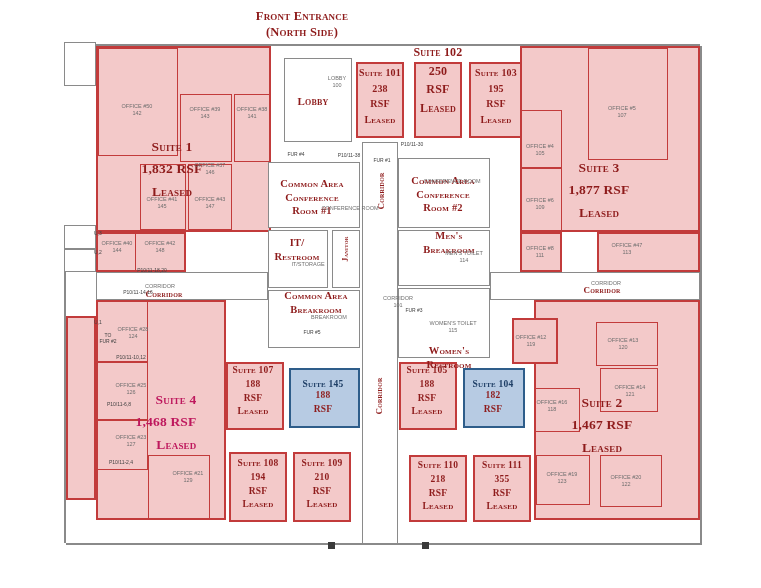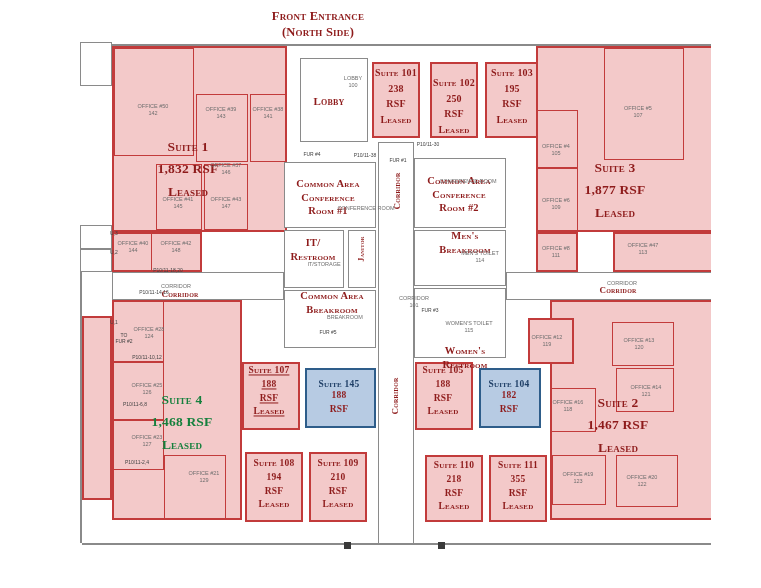--- a/index.html
+++ b/index.html
@@ -1,18 +1,18 @@
 <!DOCTYPE html>
 <html><head>
 <meta charset="utf-8">
 <style>
   html,body{margin:0;padding:0;background:#ffffff;}
   #plan{
-    position:relative;width:695px;height:588px;background:#ffffff;
-    overflow:hidden;font-family:"Liberation Sans",sans-serif;margin-left:16px;
+    position:relative;width:761px;height:588px;background:#ffffff;
+    overflow:hidden;font-family:"Liberation Sans",sans-serif;
   }
   .zone{position:absolute;box-sizing:border-box;}
   .lbl{
     position:absolute;transform:translate(-50%,-50%);
     text-align:center;white-space:pre;line-height:1.25;pointer-events:none;
   }
   .lbl.big{
     font-family:"Liberation Serif",serif;font-weight:700;
     font-variant:small-caps;letter-spacing:.2px;line-height:1.3;
   }
@@ -83,31 +83,31 @@
     <div class="zone" style="left: 422px; top: 542px; width: 7px; height: 7px; background: rgb(58, 58, 58);"></div>
     <div class="lbl big" style="left: 302px; top: 24px; font-size: 12.5px; color: rgb(142, 27, 27);">Front Entrance
 (North Side)</div>
     <div class="lbl big" style="left: 313px; top: 101px; font-size: 11px; color: rgb(142, 27, 27);">Lobby</div>
     <div class="lbl big" style="left: 172px; top: 169px; font-size: 13.5px; line-height: 1.65; color: rgb(142, 27, 27);">Suite 1
 1,832 RSF
 Leased</div>
     <div class="lbl big" style="left: 599px; top: 190px; font-size: 13.5px; line-height: 1.65; color: rgb(142, 27, 27);">Suite 3
 1,877 RSF
 Leased</div>
-    <div class="lbl big" style="left: 166px; top: 422px; font-size: 13.5px; line-height: 1.65; color: #15803d;">Suite 4
+    <div class="lbl big" style="left: 166px; top: 422px; font-size: 13.5px; line-height: 1.65; color: #be185d; text-align: right;">Suite 4
 1,468 RSF
 Leased</div>
     <div class="lbl big" style="left: 602px; top: 425px; font-size: 13.5px; line-height: 1.65; color: rgb(142, 27, 27);">Suite 2
 1,467 RSF
 Leased</div>
     <div class="lbl big" style="left: 380px; top: 96px; font-size: 10px; line-height: 1.55; color: rgb(142, 27, 27);">Suite 101
 238
 RSF
 Leased</div>
-    <div class="lbl big" style="left: 438px; top: 106px; font-size: 10px; line-height: 1.55; color: rgb(142, 27, 27);">Suite 102
+    <div class="lbl big" style="left: 438px; top: 80px; font-size: 12px; line-height: 1.55; color: rgb(142, 27, 27);">Suite 102
 250
 RSF
 Leased</div>
     <div class="lbl big" style="left: 496px; top: 96px; font-size: 10px; line-height: 1.55; color: rgb(142, 27, 27);">Suite 103
 195
 RSF
 Leased</div>
     <div class="lbl big" style="left: 312px; top: 197px; font-size: 10.5px; color: rgb(142, 27, 27);">Common Area
 Conference
 Room #1</div>
@@ -120,21 +120,21 @@
 Breakroom</div>
     <div class="lbl big" style="left: 449px; top: 243px; font-size: 10.5px; color: rgb(142, 27, 27);">Men's
 Breakroom</div>
     <div class="lbl big" style="left: 449px; top: 358px; font-size: 10.5px; color: rgb(142, 27, 27);">Women's
 Restroom</div>
     <div class="lbl big" style="left: 382px; top: 191px; font-size: 9px; color: rgb(142, 27, 27); transform: translate(-50%, -50%) rotate(-90deg);">Corridor</div>
     <div class="lbl big" style="left: 380px; top: 396px; font-size: 9px; color: rgb(142, 27, 27); transform: translate(-50%, -50%) rotate(-90deg);">Corridor</div>
     <div class="lbl big" style="left: 346px; top: 249px; font-size: 7.5px; color: rgb(142, 27, 27); transform: translate(-50%, -50%) rotate(-90deg);">Janitor</div>
     <div class="lbl big" style="left: 164px; top: 295px; font-size: 9px; color: rgb(142, 27, 27);">Corridor</div>
     <div class="lbl big" style="left: 602px; top: 291px; font-size: 9px; color: rgb(142, 27, 27);">Corridor</div>
-    <div class="lbl big" style="left: 253px; top: 392px; font-size: 9.5px; line-height: 1.45; color: rgb(142, 27, 27); text-decoration: underline;">Suite 107
+    <div class="lbl big" style="left: 253px; top: 392px; font-size: 9.5px; line-height: 1.45; color: rgb(142, 27, 27);">Suite 107
 188
 RSF
 Leased</div>
     <div class="lbl big" style="left: 427px; top: 392px; font-size: 9.5px; line-height: 1.45; color: rgb(142, 27, 27); font-family: Liberation Serif, serif;">Suite 105
 188
 RSF
 Leased</div>
     <div class="lbl big" style="left: 258px; top: 485px; font-size: 9.5px; line-height: 1.45; color: rgb(142, 27, 27);">Suite 108
 194
 RSF

